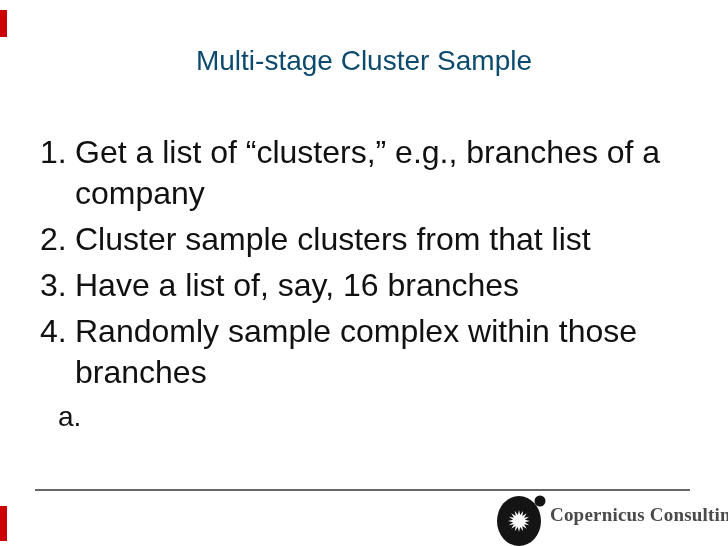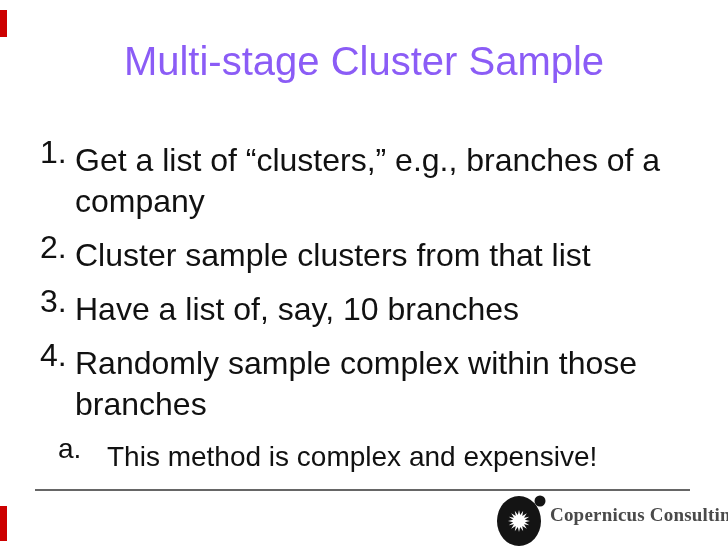--- a/index.html
+++ b/index.html
@@ -19,25 +19,25 @@
     background: #cc0000;
   }
   .accent-bar.top { top: 10px; height: 27px; }
   .accent-bar.bottom { top: 506px; height: 35px; }
   .slide-title {
     position: absolute;
     top: 34px;
     left: 0;
     width: 728px;
     text-align: center;
-    font-size: 40px;
+    font-size: 28px;
     line-height: 54px;
     font-weight: 400;
     letter-spacing: 0px;
-    color: #8b5cf6;
+    color: #0c4a6e;
     white-space: nowrap;
   }
   .body-list {
     position: absolute;
     top: 132px;
     left: 40px;
     width: 655px;
   }
   .item {
     display: flex;
@@ -46,21 +46,20 @@
     line-height: 41px;
     margin-bottom: 5px;
     color: #111111;
   }
   .item .num {
     flex: 0 0 35px;
     width: 35px;
   }
   .item .txt {
     width: 620px;
-    margin-top: 8px;
   }
   .item.sub {
     padding-left: 18px;
     font-size: 28px;
     line-height: 38px;
     margin-top: 1px;
   }
   .item.sub .num {
     flex: 0 0 49px;
     width: 49px;
@@ -117,29 +116,28 @@
     <div class="item">
       <span class="num">1.</span>
       <span class="txt">Get a list of “clusters,” e.g., branches of a company</span>
     </div>
     <div class="item">
       <span class="num">2.</span>
       <span class="txt">Cluster sample clusters from that list</span>
     </div>
     <div class="item">
       <span class="num">3.</span>
-      <span class="txt">Have a list of, say, 10 branches</span>
+      <span class="txt">Have a list of, say, 16 branches</span>
     </div>
     <div class="item">
       <span class="num">4.</span>
       <span class="txt">Randomly sample complex within those branches</span>
     </div>
     <div class="item sub">
       <span class="num">a.</span>
-      <span class="txt">This method is complex and expensive!</span>
     </div>
   </div>
 
   <div class="footer-divider"></div>
 
   <div class="logo">
     <svg class="logo-mark" viewBox="0 0 55 53" xmlns="http://www.w3.org/2000/svg">
       <ellipse cx="24" cy="28" rx="22" ry="25" fill="#141414"></ellipse>
       <circle cx="45" cy="8" r="5.5" fill="#141414"></circle>
       <path fill="#ffffff" d="

